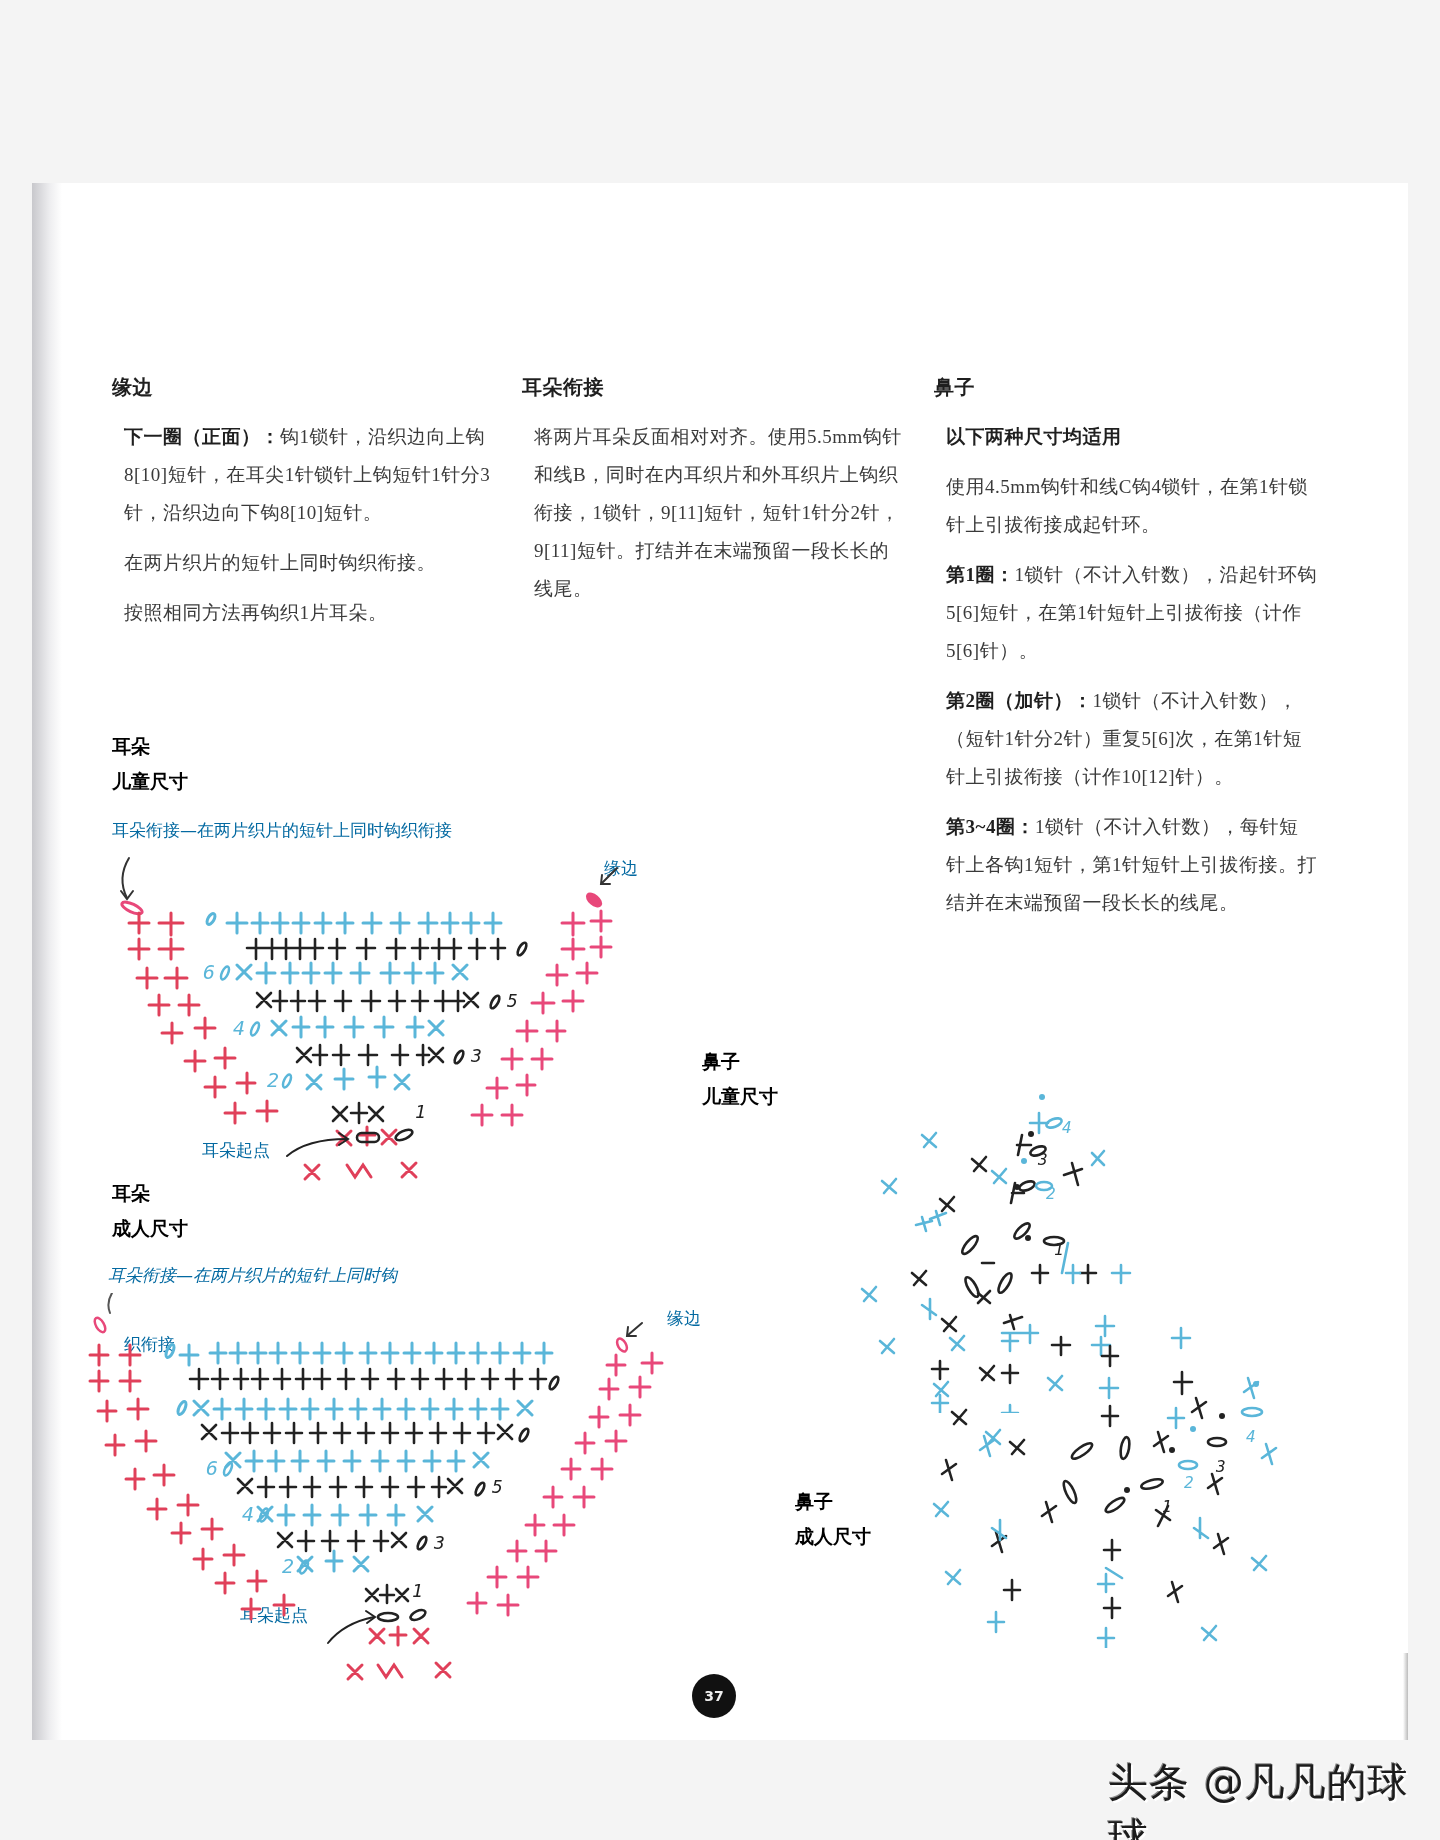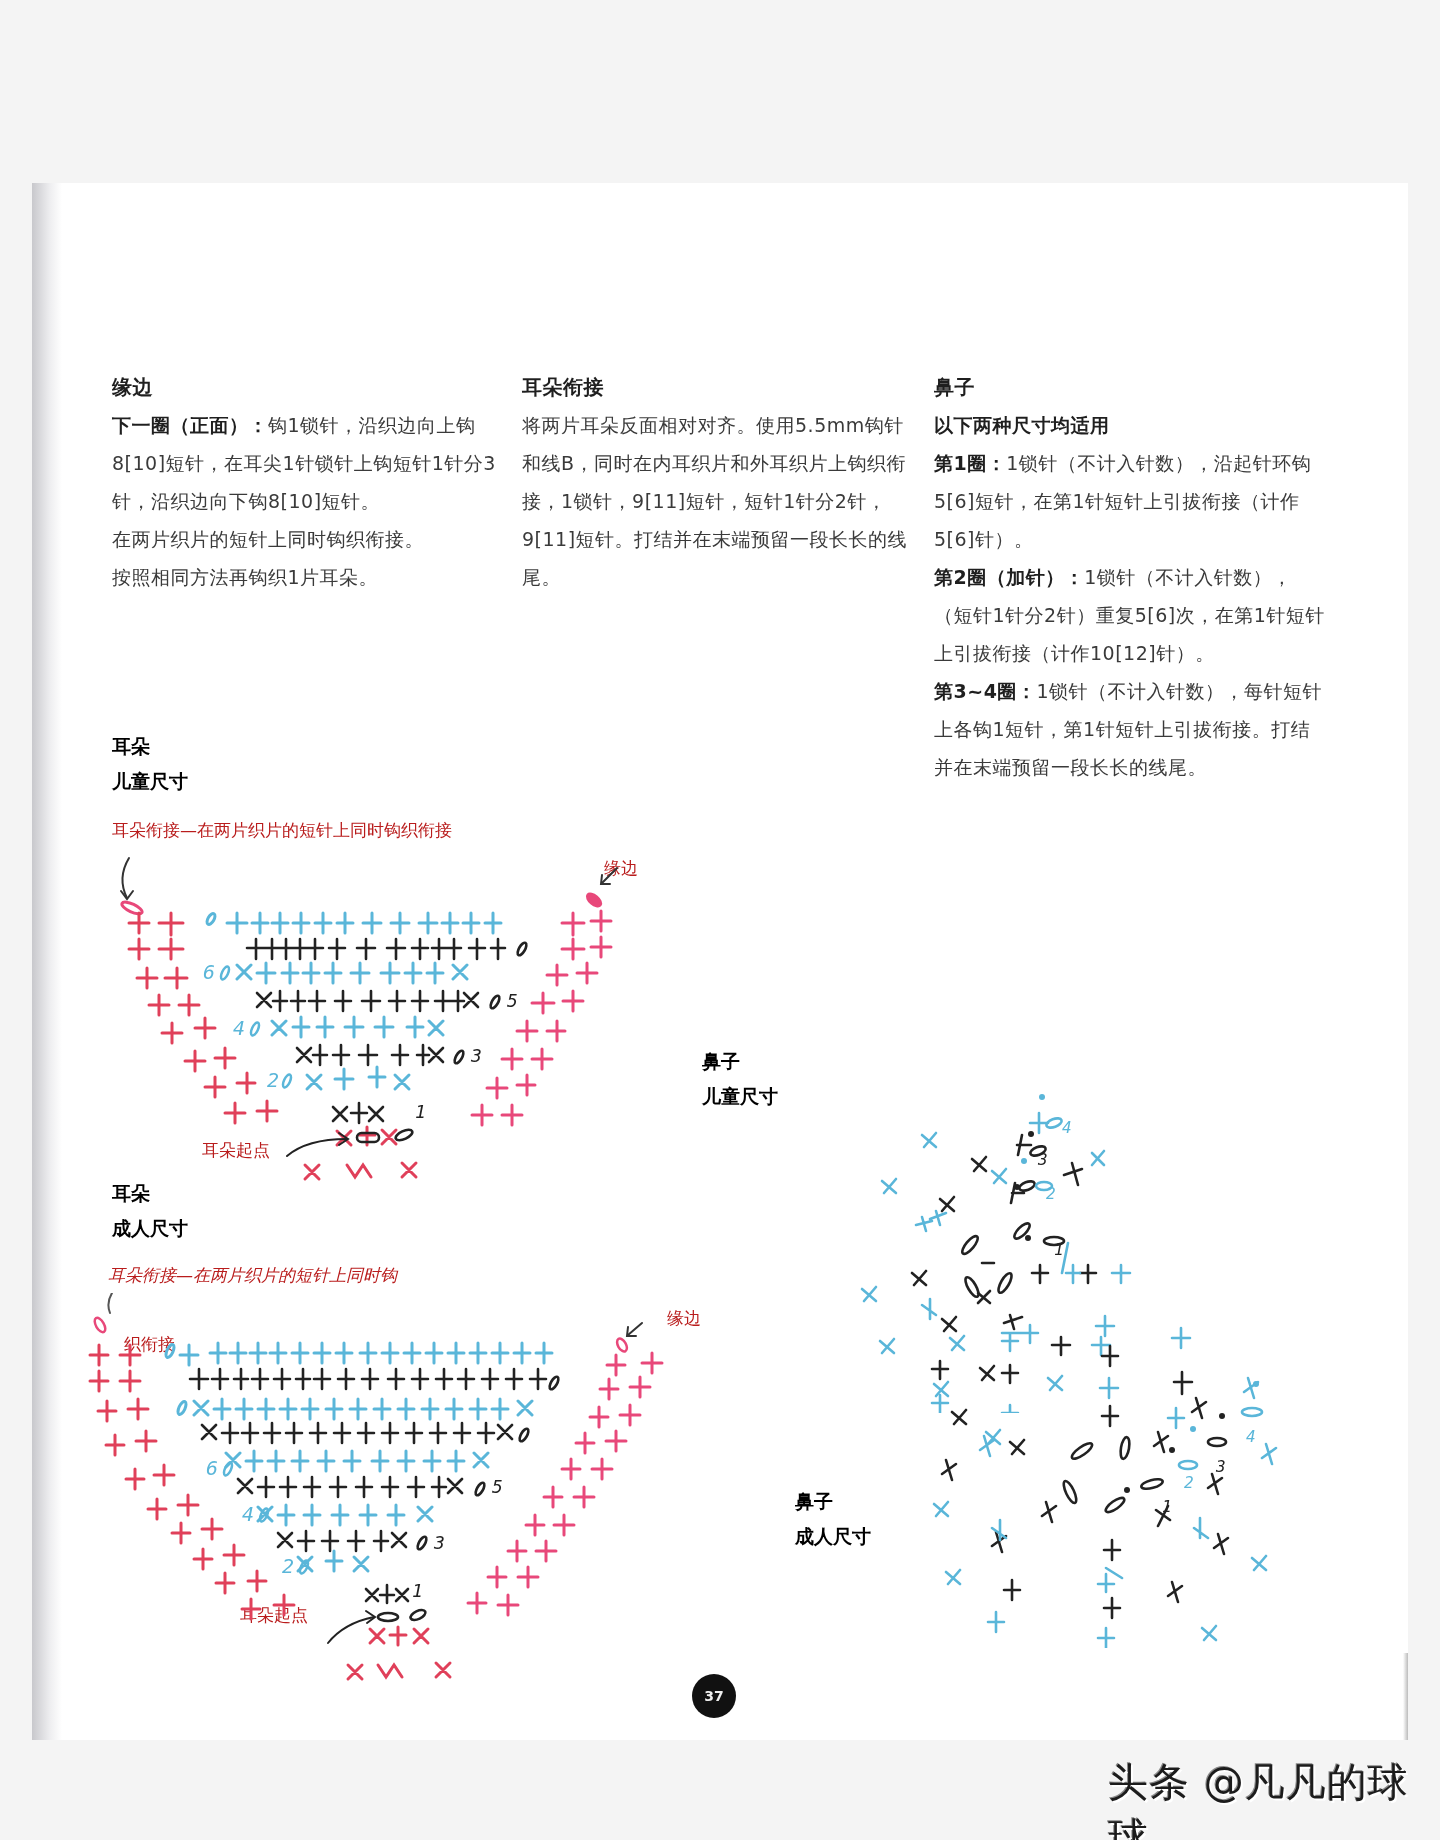--- a/index.html
+++ b/index.html
@@ -2,25 +2,25 @@
 <html><head>
 <meta charset="utf-8">
 <style>
   html,body{margin:0;padding:0;}
   body{width:1440px;height:1840px;background:#f4f4f4;position:relative;overflow:hidden;font-family:"DejaVu Sans","Liberation Sans",sans-serif;color:#2b2b2b;}
   .page{position:absolute;left:32px;top:183px;width:1376px;height:1557px;background:#fff;}
   .spine{position:absolute;left:0;top:0;width:30px;height:100%;background:linear-gradient(to right,#c8c8cc,#eeeef0 60%,#fff);}
   .rspine{position:absolute;right:0;top:1470px;width:5px;height:87px;background:linear-gradient(to right,#fff,#bcbcbc);}
   .col{position:absolute;top:185px;width:395px;font-size:19px;line-height:38px;letter-spacing:0.5px;}
   .col h3{margin:0;font-size:20px;font-weight:bold;line-height:38px;color:#1f1f1f;}
-  .col p{margin:0;color:#3a3a3a;}
+  .col p{margin:12px;color:#3a3a3a;font-family:Liberation Serif, serif;}
   .col .b{font-weight:bold;color:#1f1f1f;}
   .label{position:absolute;font-size:19px;line-height:36px;color:#000000;}
   .label.bold{font-weight:bold;}
-  .anno{position:absolute;font-size:17px;line-height:24px;color:#b91c1c;}
+  .anno{position:absolute;font-size:17px;line-height:24px;color:#0369a1;}
   .diagram{position:absolute;}
   .pagenum{position:absolute;left:692px;top:1674px;width:44px;height:44px;border-radius:50%;background:#111;color:#eee;font-size:14px;font-weight:bold;display:flex;align-items:center;justify-content:center;}
   .watermark{position:absolute;left:1108px;top:1755px;font-size:40px;color:#1c1c1c;letter-spacing:1px;text-shadow:2px 2px 0 #fff,-1px -1px 0 #888;}
 </style>
 </head>
 <body>
 
 <div class="page">
   <div class="spine"></div>
   <div class="rspine"></div>
@@ -33,20 +33,21 @@
   </div>
 
   <div class="col" style="left:490px;">
     <h3>耳朵衔接</h3>
     <p>将两片耳朵反面相对对齐。使用5.5mm钩针和线B，同时在内耳织片和外耳织片上钩织衔接，1锁针，9[11]短针，短针1针分2针，9[11]短针。打结并在末端预留一段长长的线尾。</p>
   </div>
 
   <div class="col" style="left:902px;">
     <h3>鼻子</h3>
     <p class="b">以下两种尺寸均适用</p>
+    <p>使用4.5mm钩针和线C钩4锁针，在第1针锁针上引拔衔接成起针环。</p>
     <p><span class="b">第1圈：</span><span>1锁针（不计入针数），沿起针环钩5[6]短针，在第1针短针上引拔衔接（计作5[6]针）。</span></p>
     <p><span class="b">第2圈（加针）：</span><span>1锁针（不计入针数），（短针1针分2针）重复5[6]次，在第1针短针上引拔衔接（计作10[12]针）。</span></p>
     <p><span class="b">第3~4圈：</span><span>1锁针（不计入针数），每针短针上各钩1短针，第1针短针上引拔衔接。打结并在末端预留一段长长的线尾。</span></p>
   </div>
 
   <div class="label bold" style="left:80px;top:545px;">耳朵</div>
   <div class="label bold" style="left:80px;top:580px;">儿童尺寸</div>
   <div class="anno" style="left:80px;top:635px;">耳朵衔接—在两片织片的短针上同时钩织衔接</div>
   <div class="anno" style="left:572px;top:673px;">缘边</div>
   <div class="anno" style="left:170px;top:955px;">耳朵起点</div>

